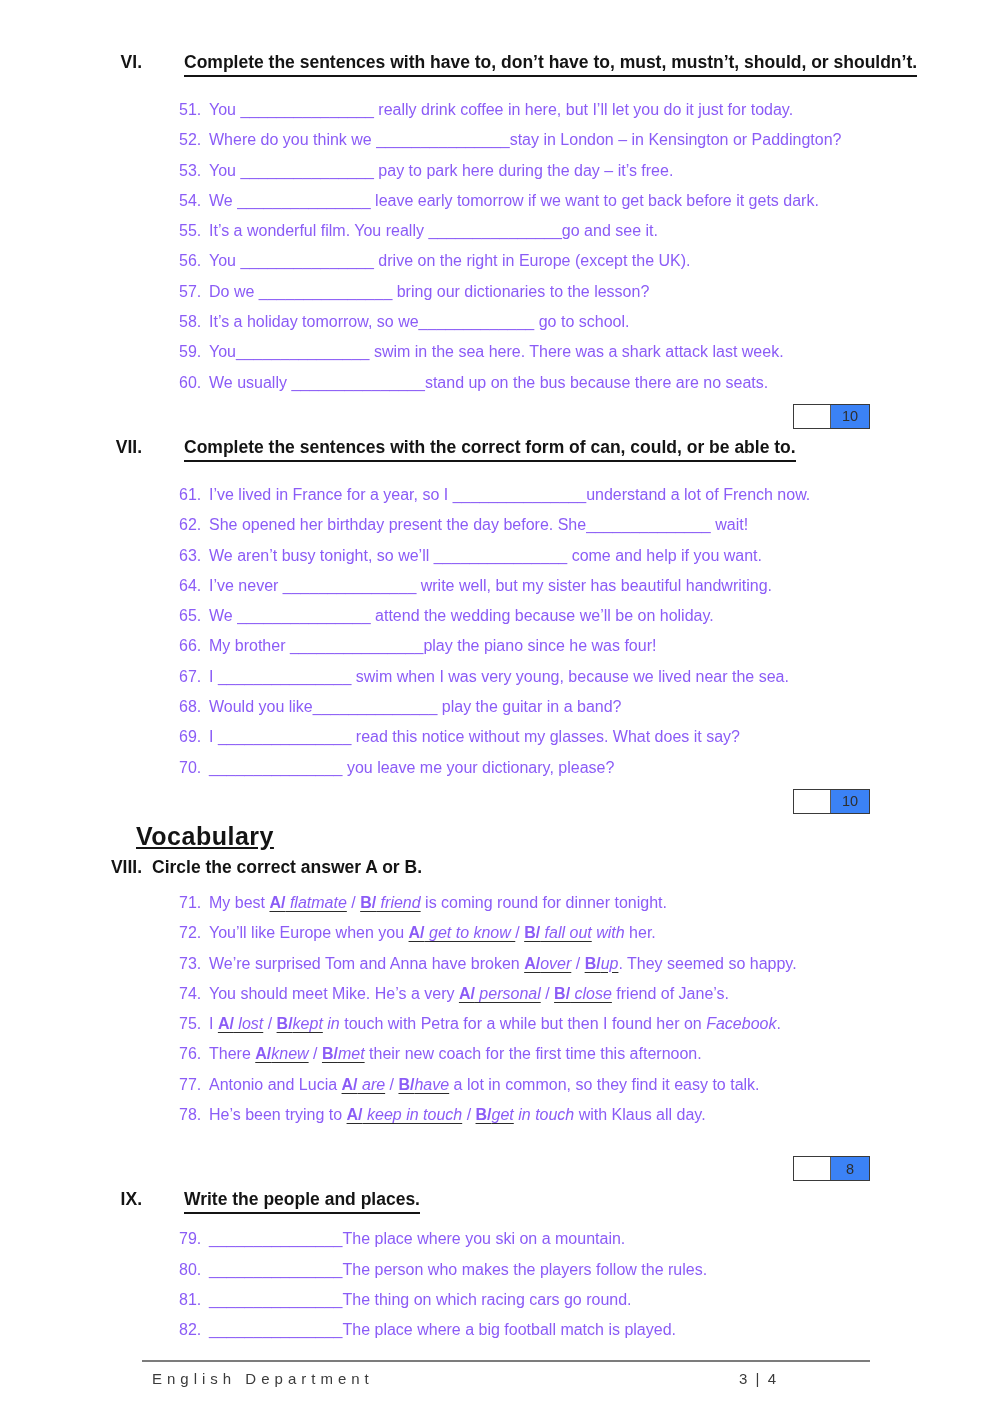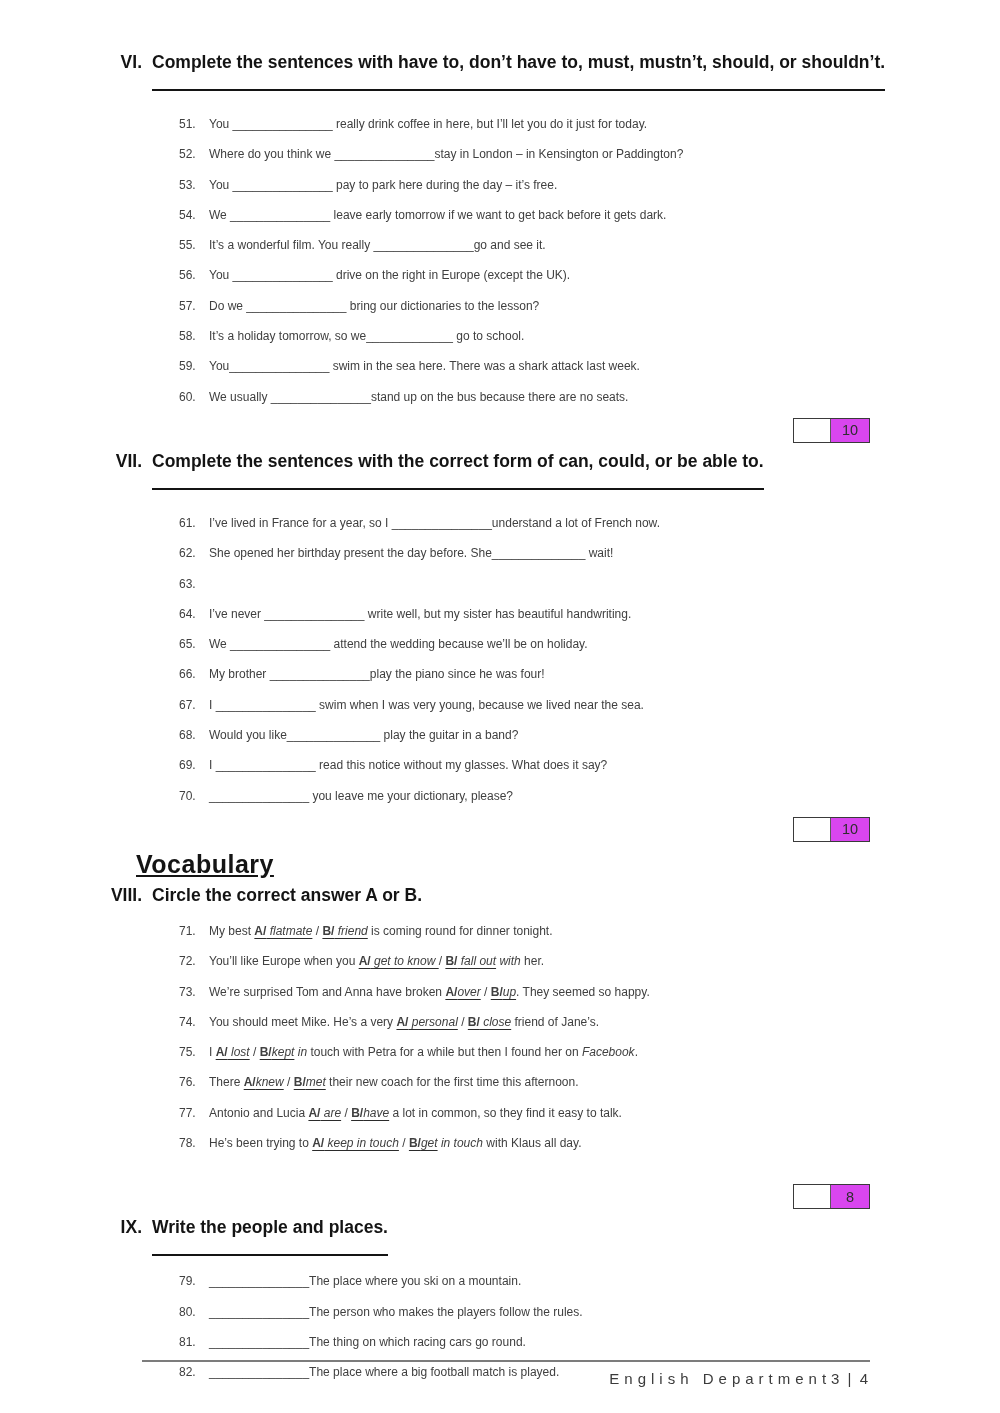--- a/index.html
+++ b/index.html
@@ -14,47 +14,47 @@
     margin:2px 0 6px 54px; font-size:25px; font-weight:bold; color:#141414;
     letter-spacing:0.5px;
     text-decoration:underline;
   }
 
   .sec-head {
     display:flex; align-items:baseline; margin:6px 40px 0 14px;
     font-weight:bold; font-size:17.5px; color:#141414; white-space:nowrap;
   }
   .sec-label { flex:0 0 46px; text-align:right; margin-right:10px; }
-  .sec-title.u { border-bottom:2.5px solid #141414; padding-bottom:16px; }
+  .sec-title.u { border-bottom:2.5px solid #141414; padding-bottom:2px;margin-left:32px; }
 
   .items { margin:18px 0 0 97px; }
   .items.tight { margin-top:10px; }
-  .item { display:flex; line-height:30.3px; white-space:nowrap; font-size:12px; color:#404040; }
+  .item { display:flex; line-height:30.3px; white-space:nowrap; font-size:16px; color:#8b5cf6; }
   .item-num { flex:0 0 30px; }
   .item-text .b { font-weight:bold; }
   .item-text .i { font-style:italic; }
   .item-text .u { text-decoration:underline; text-decoration-color:#2b2b2b; text-underline-offset:3px; }
 
   .score-row { display:flex; justify-content:flex-end; margin:6px 48px 8px 0; }
   .score-row.gap { margin-top:26px; }
   .score-box { display:flex; border:1.5px solid #3a3a3a; }
   .score-blank { width:36px; height:23px; background:#ffffff; border-right:1.5px solid #5a5a5a; }
   .score-value {
-    width:38px; height:23px; background:#d946ef; display:flex;
+    width:38px; height:23px; background:#3b82f6; display:flex;
     align-items:center; justify-content:center; font-size:14.5px; color:#2e2e2e;
   }
 
   .footer {
     position:absolute; left:60px; right:48px; top:1360px;
     border-top:2px solid #7c7c7c; padding-top:8px;
-    display:flex; justify-content:flex-end; align-items:baseline;
+    display:flex; justify-content:space-between; align-items:baseline;
     font-size:15px; color:#3b3b3b;
   }
   .footer-left { letter-spacing:5px; padding-left:10px; }
-  .footer-right { letter-spacing:2px; }
+  .footer-right { letter-spacing:2px; margin-right:92px; }
 </style>
 </head>
 <body>
 
 <div class="page">
   <div class="worksheet">
       <section class="section">
         <div class="sec-head">
           <span class="sec-label">VI.</span>
           <span class="sec-title u">Complete the sentences with have to, don’t have to, must, mustn’t, should, or shouldn’t.</span>
@@ -117,20 +117,21 @@
           <div class="item">
             <span class="item-num">61.</span>
             <span class="item-text">I’ve lived in France for a year, so I _______________understand a lot of French now.</span>
           </div>
           <div class="item">
             <span class="item-num">62.</span>
             <span class="item-text">She opened her birthday present the day before. She______________ wait!</span>
           </div>
           <div class="item">
             <span class="item-num">63.</span>
+            <span class="item-text">We aren’t busy tonight, so we’ll _______________ come and help if you want.</span>
           </div>
           <div class="item">
             <span class="item-num">64.</span>
             <span class="item-text">I’ve never _______________ write well, but my sister has beautiful handwriting.</span>
           </div>
           <div class="item">
             <span class="item-num">65.</span>
             <span class="item-text">We _______________ attend the wedding because we’ll be on holiday.</span>
           </div>
           <div class="item">

